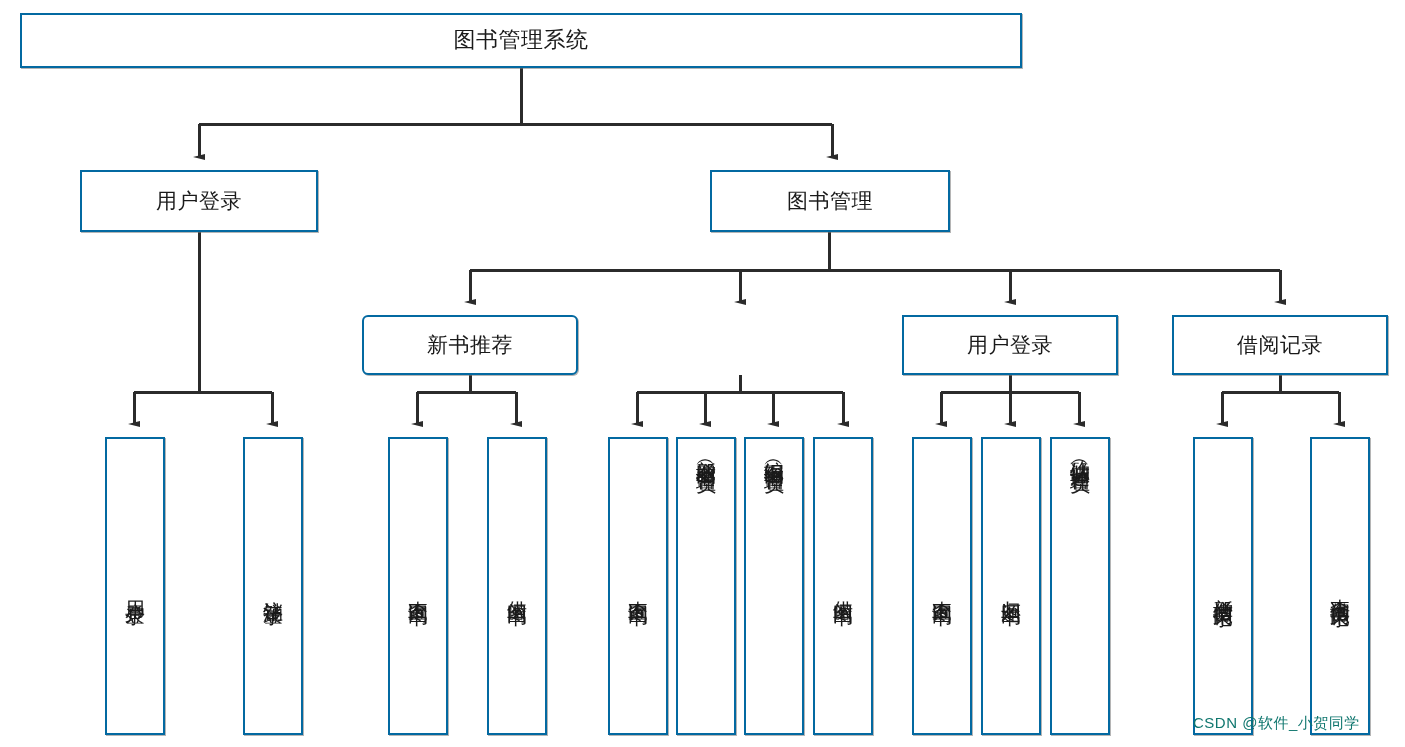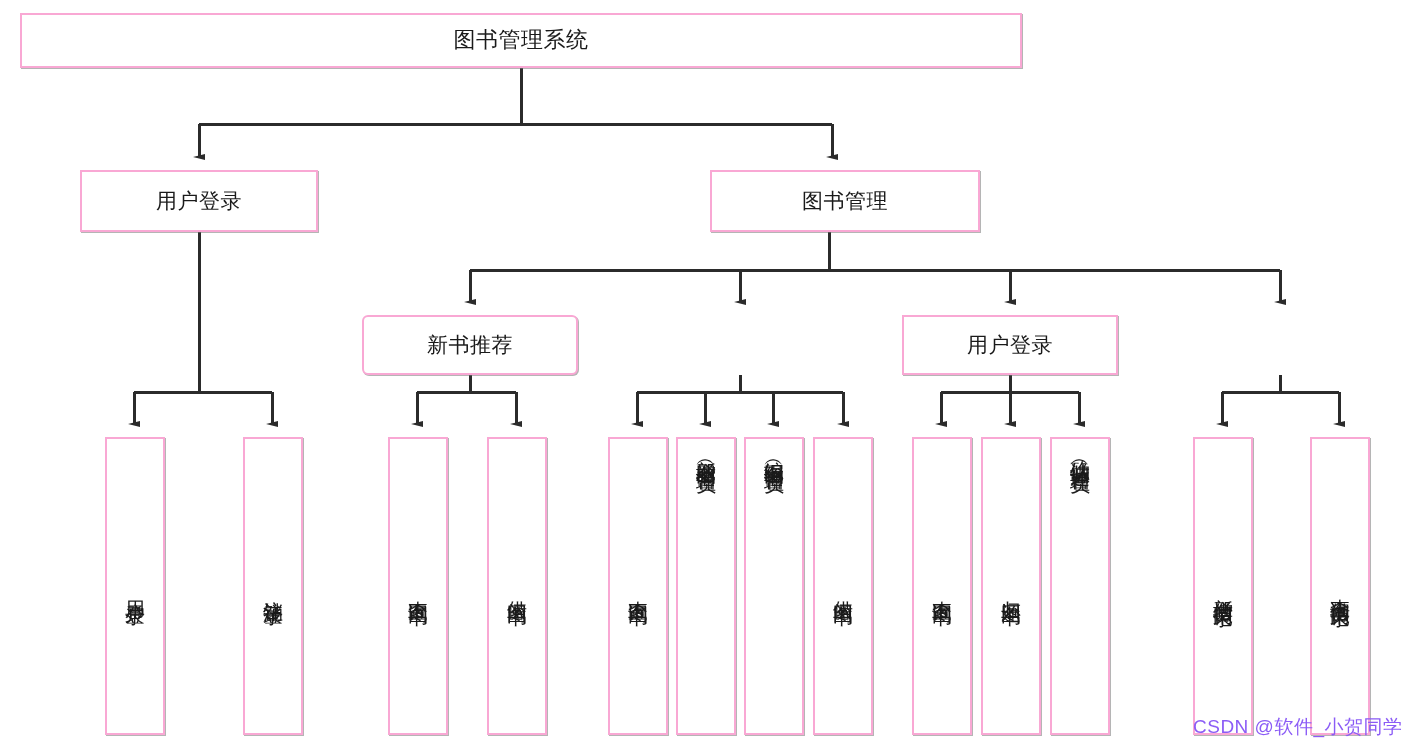--- a/index.html
+++ b/index.html
@@ -23,21 +23,21 @@
     left: 0;
     top: 0;
     width: 1405px;
     height: 747px;
     pointer-events: none;
   }
   .node {
     position: absolute;
     box-sizing: border-box;
     background: #ffffff;
-    border: 2px solid #f9a8d4;
+    border: 2px solid #0369a1;
     display: flex;
     align-items: center;
     justify-content: center;
     color: #222222;
     box-shadow: 1px 1px 0 rgba(120,120,120,0.55);
   }
   .node-label {
     display: block;
     letter-spacing: 0.5px;
     color: #1a1a1a;
@@ -63,22 +63,22 @@
     max-height: 100%;
     text-align: center;
     margin: 0 auto;
   }
   .node.vertical.mid .node-label {
     margin-top: auto;
     margin-bottom: auto;
   }
   .watermark {
     position: absolute;
-    color: #8b5cf6;
-    font-size: 19px;
+    color: #0f766e;
+    font-size: 15px;
     letter-spacing: 0.5px;
     white-space: nowrap;
     user-select: none;
   }
 </style>
 </head>
 <body>
 
 <div id="diagram-root">
 
@@ -133,33 +133,36 @@
   </svg>
 
   <div class="node horizontal root" style="left:20px; top:13px; width:1002px; height:55px;">
     <span class="node-label">图书管理系统</span>
   </div>
 
   <div class="node horizontal" style="left:80px; top:170px; width:238px; height:62px;">
     <span class="node-label">用户登录</span>
   </div>
 
-  <div class="node horizontal" style="left:710px; top:170px; width:270px; height:62px;">
+  <div class="node horizontal" style="left:710px; top:170px; width:240px; height:62px;">
     <span class="node-label">图书管理</span>
   </div>
 
   <div class="node horizontal" style="left:362px; top:315px; width:216px; height:60px;border-radius:6px;">
     <span class="node-label">新书推荐</span>
   </div>
 
 
   <div class="node horizontal" style="left:902px; top:315px; width:216px; height:60px;">
     <span class="node-label">用户登录</span>
   </div>
 
+  <div class="node horizontal" style="left:1172px; top:315px; width:216px; height:60px;">
+    <span class="node-label">借阅记录</span>
+  </div>
 
   <div class="node vertical mid" style="left:105px; top:437px; width:60px; height:298px;">
     <span class="node-label">用户登录</span>
   </div>
 
   <div class="node vertical mid" style="left:243px; top:437px; width:60px; height:298px;">
     <span class="node-label">注销登录</span>
   </div>
 
   <div class="node vertical mid" style="left:388px; top:437px; width:60px; height:298px;">

